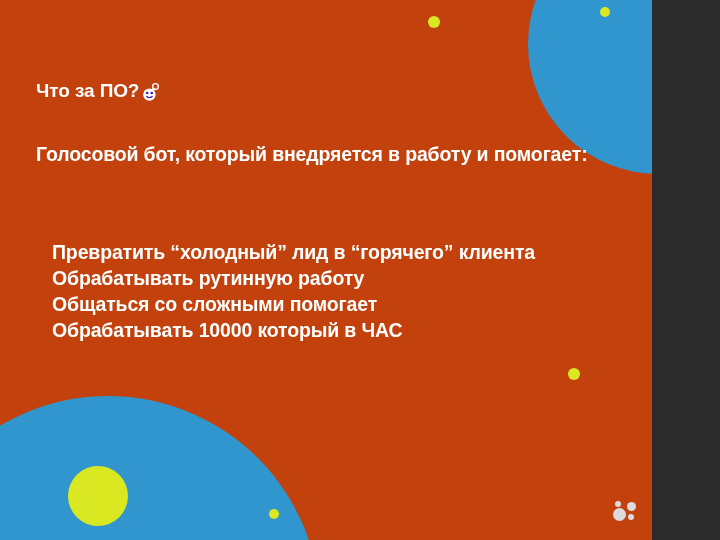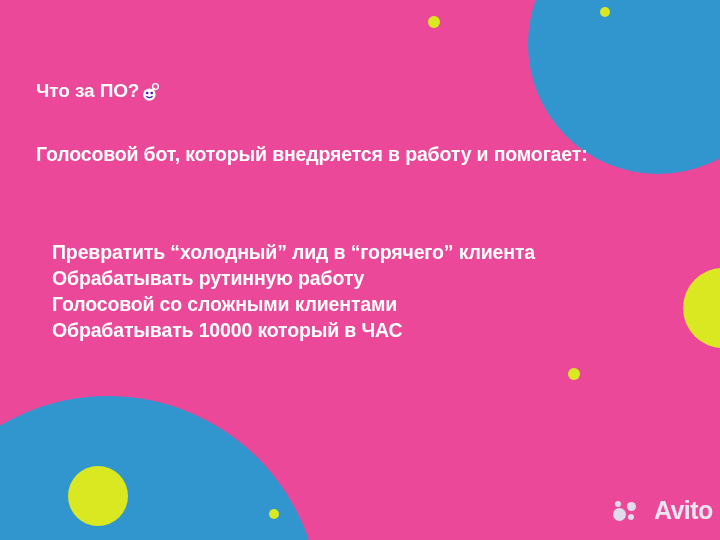--- a/index.html
+++ b/index.html
@@ -3,24 +3,24 @@
 <meta charset="utf-8">
 <title>Voice bot promo slide</title>
 <style>
   html, body {
     margin: 0;
     padding: 0;
     background: #2b2b2b;
   }
   #slide {
     position: relative;
-    width: 720px;
+    width: 652px;
     height: 540px;
     overflow: hidden;
-    background: #ec4899;
+    background: #c2410c;
     font-family: "Liberation Sans", "DejaVu Sans", sans-serif;
     -webkit-font-smoothing: antialiased;
   }
 
   
   .shapes {
     position: absolute;
     inset: 0;
     z-index: 0;
     pointer-events: none;
@@ -193,21 +193,21 @@
           <path d="M6.6 16.6 Q9.6 19.1 12.7 16.6" fill="none" stroke="#4317ac" stroke-width="1.5" stroke-linecap="round"></path>
         </svg>
       </span>
     </h1>
 
     <p class="lead">Голосовой бот, который внедряется в работу и помогает:</p>
 
     <ul class="bullets">
       <li>Превратить “холодный” лид в “горячего” клиента</li>
       <li>Обрабатывать рутинную работу</li>
-      <li>Голосовой со сложными клиентами</li>
+      <li>Общаться со сложными помогает</li>
       <li>Обрабатывать 10000 который в ЧАС</li>
     </ul>
 
   </div>
 
   <div class="avito">
     <span class="avito-mark">
       <i class="am-sm1"></i>
       <i class="am-med"></i>
       <i class="am-big"></i>

